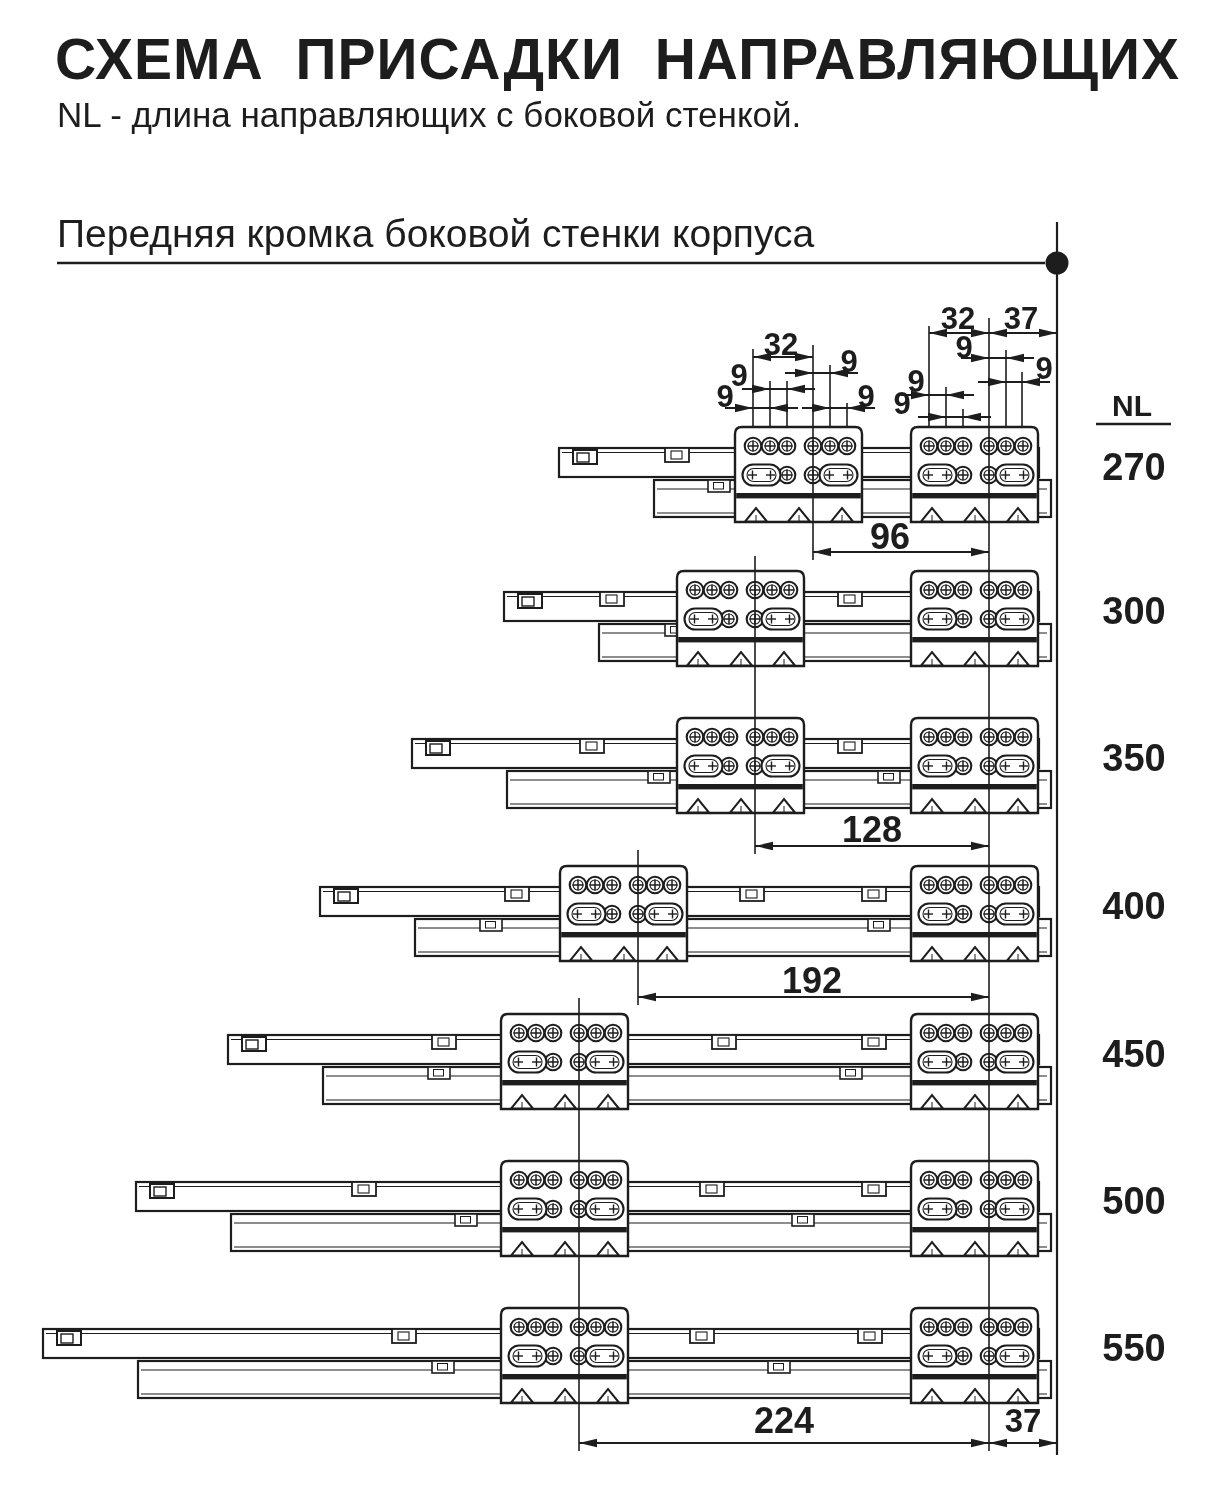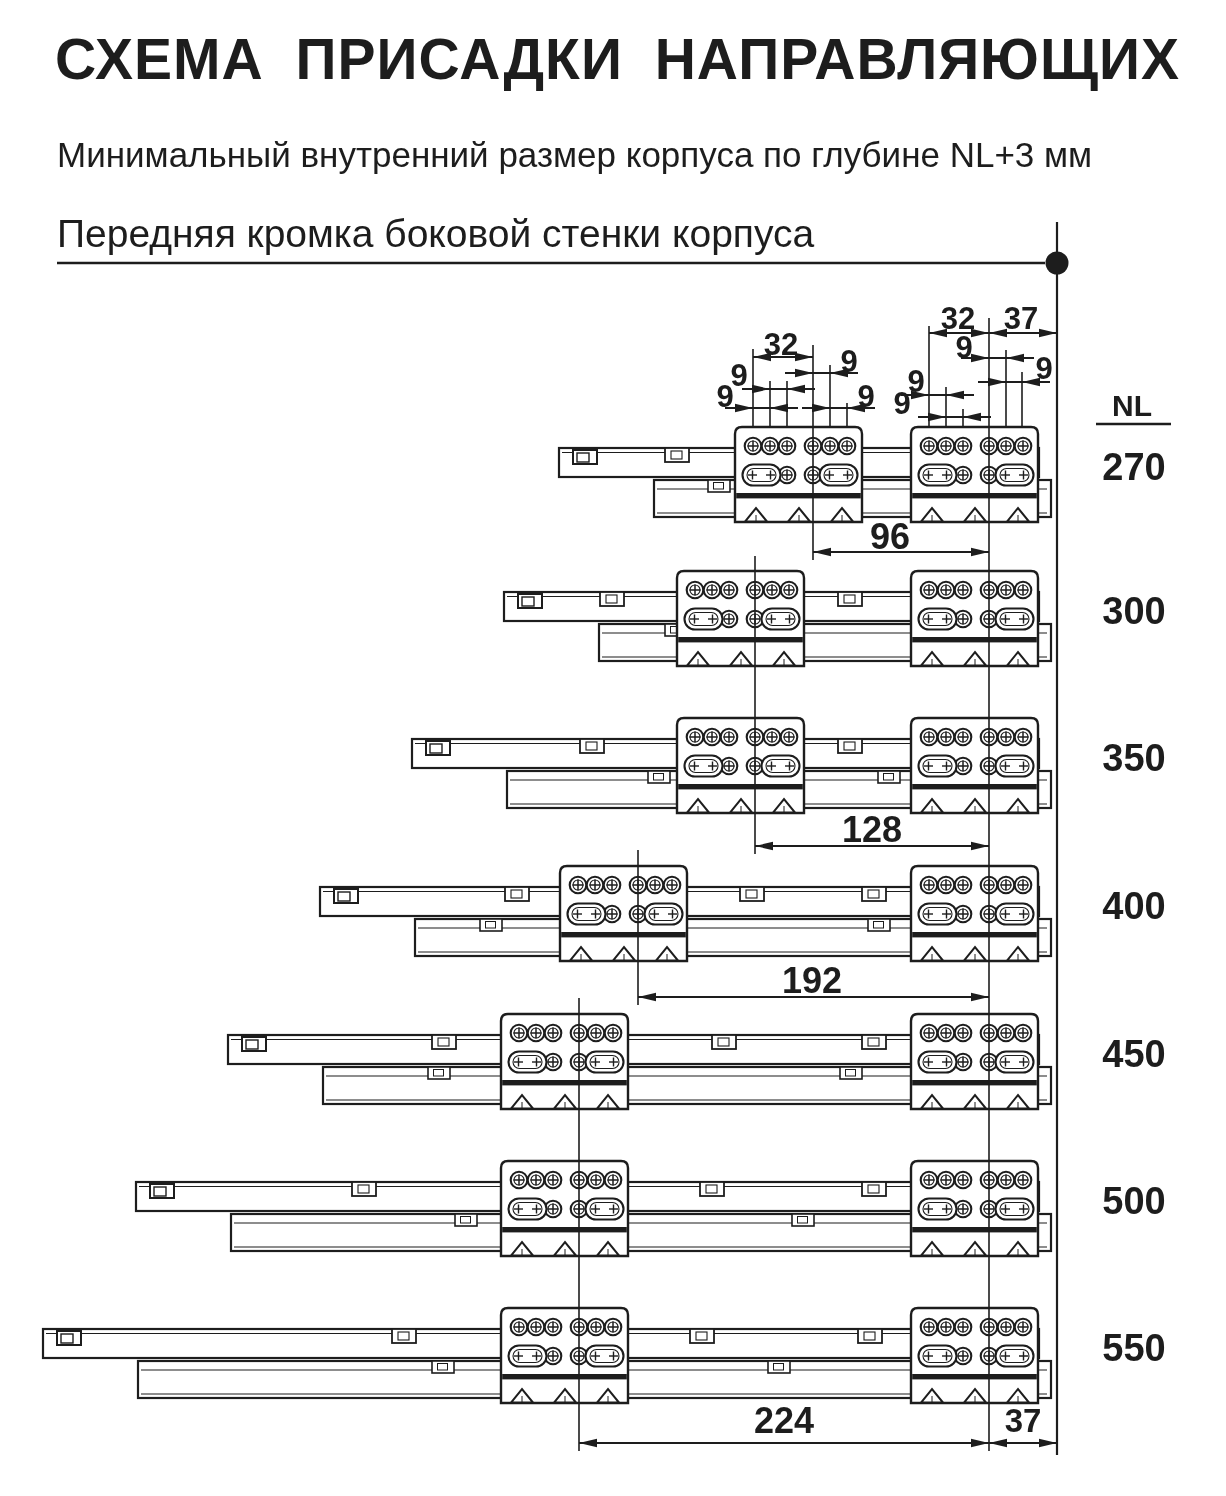--- a/index.html
+++ b/index.html
@@ -11,21 +11,21 @@
   .sub1{left:57px;top:95px;font-size:35px;font-weight:normal;}
   .sub2{left:57px;top:135px;font-size:35px;font-weight:normal;}
   .front-label{left:57px;top:212px;font-size:39px;font-weight:normal;}
   svg text{font-family:"Liberation Sans",sans-serif;}
 </style>
 </head>
 <body>
 
 <div class="page">
   <div class="txt title">СХЕМА ПРИСАДКИ НАПРАВЛЯЮЩИХ</div>
-  <div class="txt sub2">Минимальный внутренний размер корпуса по глубине NL+3 мм</div>
+  <div class="txt sub1">NL - длина направляющих с боковой стенкой.</div>
   <div class="txt front-label">Передняя кромка боковой стенки корпуса</div>
   <svg id="diagram" width="1226" height="1496" viewBox="0 0 1226 1496">
       <g>
         <line x1="57" y1="263" x2="1045" y2="263" stroke="#1d1d1d" stroke-width="2.6"></line>
         <line x1="1057" y1="222" x2="1057" y2="1455" stroke="#1d1d1d" stroke-width="2.2"></line>
         <circle cx="1057" cy="263" r="11.5" fill="#1d1d1d"></circle>
       </g>
       <g>
         <g>
           <rect x="654" y="480" width="397" height="37" fill="#fff" stroke="#1d1d1d" stroke-width="2.2"></rect>

